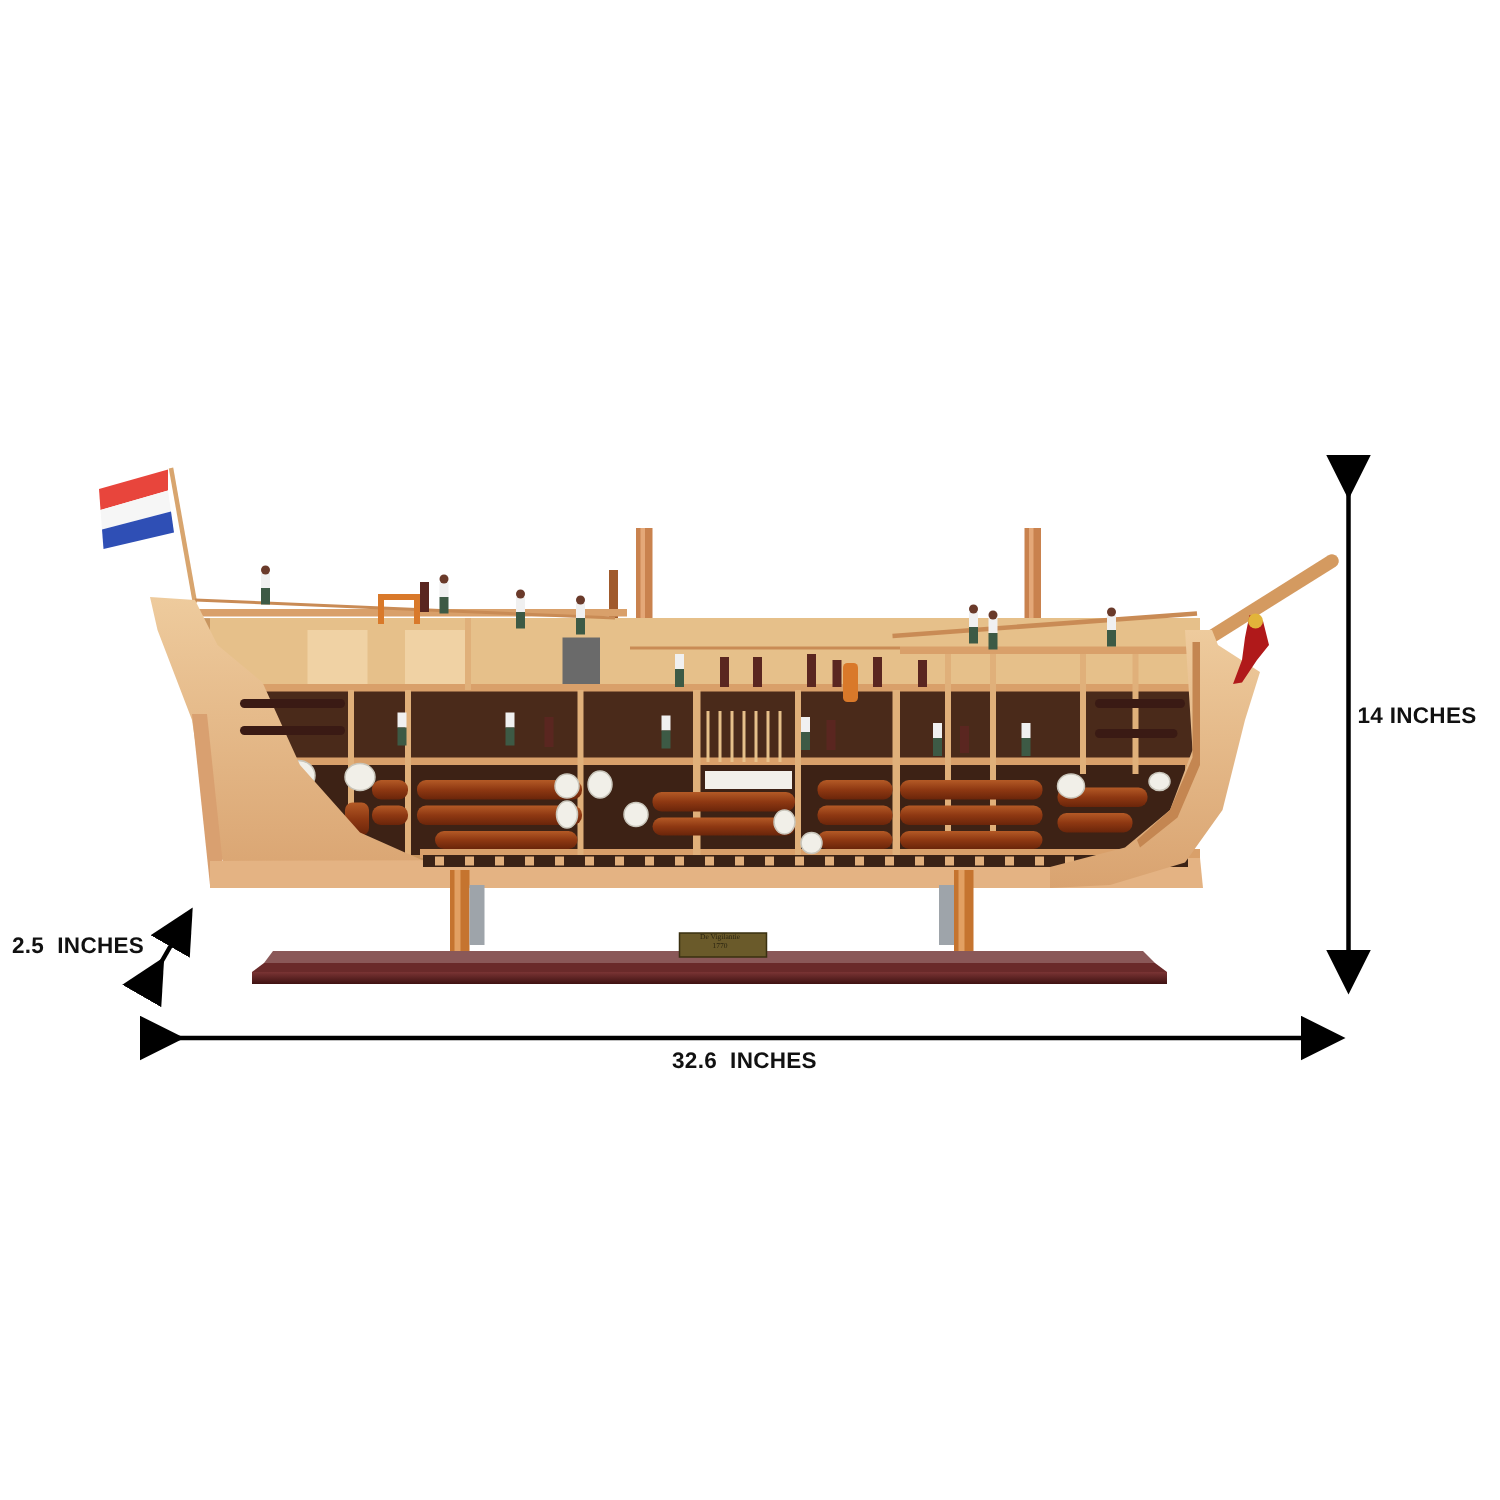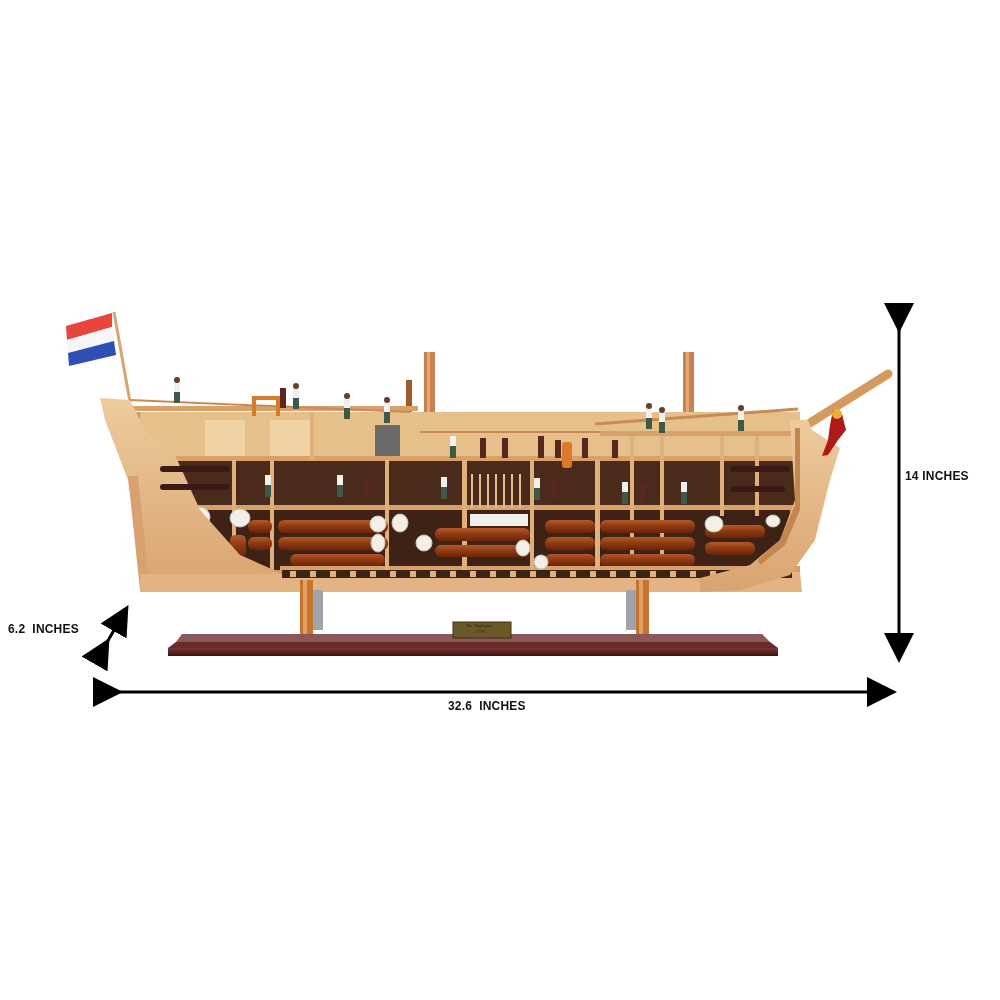--- a/index.html
+++ b/index.html
@@ -1,18 +1,18 @@
 <!DOCTYPE html>
 <html><head>
   <meta charset="utf-8">
   <style>
     html, body { margin: 0; padding: 0; background: #ffffff; }
     body { width: 1000px; height: 1000px; position: relative; overflow: hidden; font-family: "Liberation Sans", sans-serif; }
     .stage { position: absolute; left: 0; top: 0; width: 1000px; height: 1000px; }
-    .label { position: absolute; font-family: "Liberation Sans", sans-serif; font-weight: bold; color: #111; font-size: 12px; white-space: pre; letter-spacing: 0.2px; }
+    .label { position: absolute; font-family: "Liberation Sans", sans-serif; font-weight: bold; color: #111; font-size: 15px; white-space: pre; letter-spacing: 0.2px; }
     #lbl-height { left: 905px; top: 469px; }
     #lbl-depth { left: 8px; top: 622px; }
     #lbl-length { left: 448px; top: 699px; text-align: center; }
     .plaque-text { position: absolute; left: 452px; top: 623px; width: 56px; text-align: center; font-size: 5px; line-height: 6px; color: #2a2410; font-family: "Liberation Serif", serif; }
   </style>
 </head>
 <body>
 
 <div class="stage">
 <svg width="1000" height="1000" viewBox="0 0 1000 1000" xmlns="http://www.w3.org/2000/svg">
@@ -263,15 +263,15 @@
     <line x1="102" y1="651" x2="121" y2="618" stroke="#000" stroke-width="3" marker-start="url(#ah)" marker-end="url(#ah)"></line>
   </g>
 </svg>
 
 <div class="plaque-text">
   <div>De Vigilantie</div>
   <div>1770</div>
 </div>
 
 <div id="lbl-height" class="label">14 INCHES</div>
-<div id="lbl-depth" class="label">6.2  INCHES</div>
+<div id="lbl-depth" class="label">2.5  INCHES</div>
 <div id="lbl-length" class="label">32.6  INCHES</div>
 </div>
 
 </body></html>

